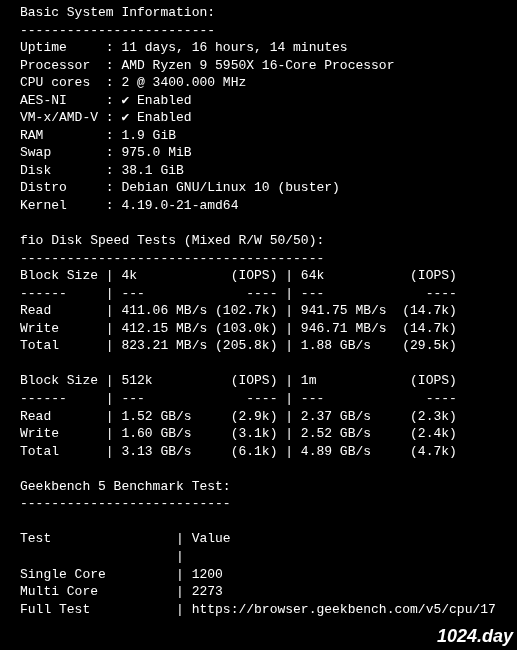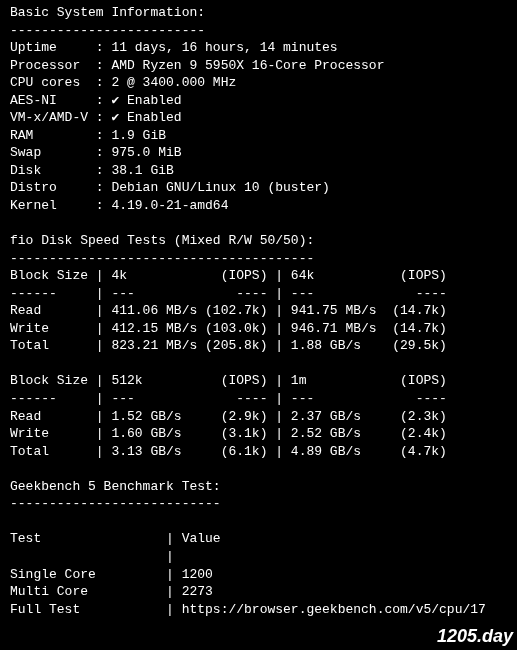--- a/index.html
+++ b/index.html
@@ -9,21 +9,21 @@
     color: #fff;
     font-family: "Courier New", Courier, monospace;
     font-size: 13px;
     line-height: 1.35;
     width: 517px;
     height: 650px;
     overflow: hidden;
     position: relative;
   }
   .screen {
-    padding: 4px 10px;
+    padding: 4px 20px;
     white-space: pre;
   }
   .watermark {
     position: absolute;
     right: 4px;
     bottom: 2px;
     font-family: Arial, Helvetica, sans-serif;
     font-size: 18px;
     font-weight: 700;
     font-style: italic;
@@ -64,13 +64,13 @@
 
 Geekbench 5 Benchmark Test:
 ---------------------------
 
 Test                | Value
                     | 
 Single Core         | 1200
 Multi Core          | 2273
 Full Test           | https://browser.geekbench.com/v5/cpu/17</div>
 
-<div class="watermark" data-interactable="false">1205.day</div>
+<div class="watermark" data-interactable="false">1024.day</div>
 
 </body></html>

